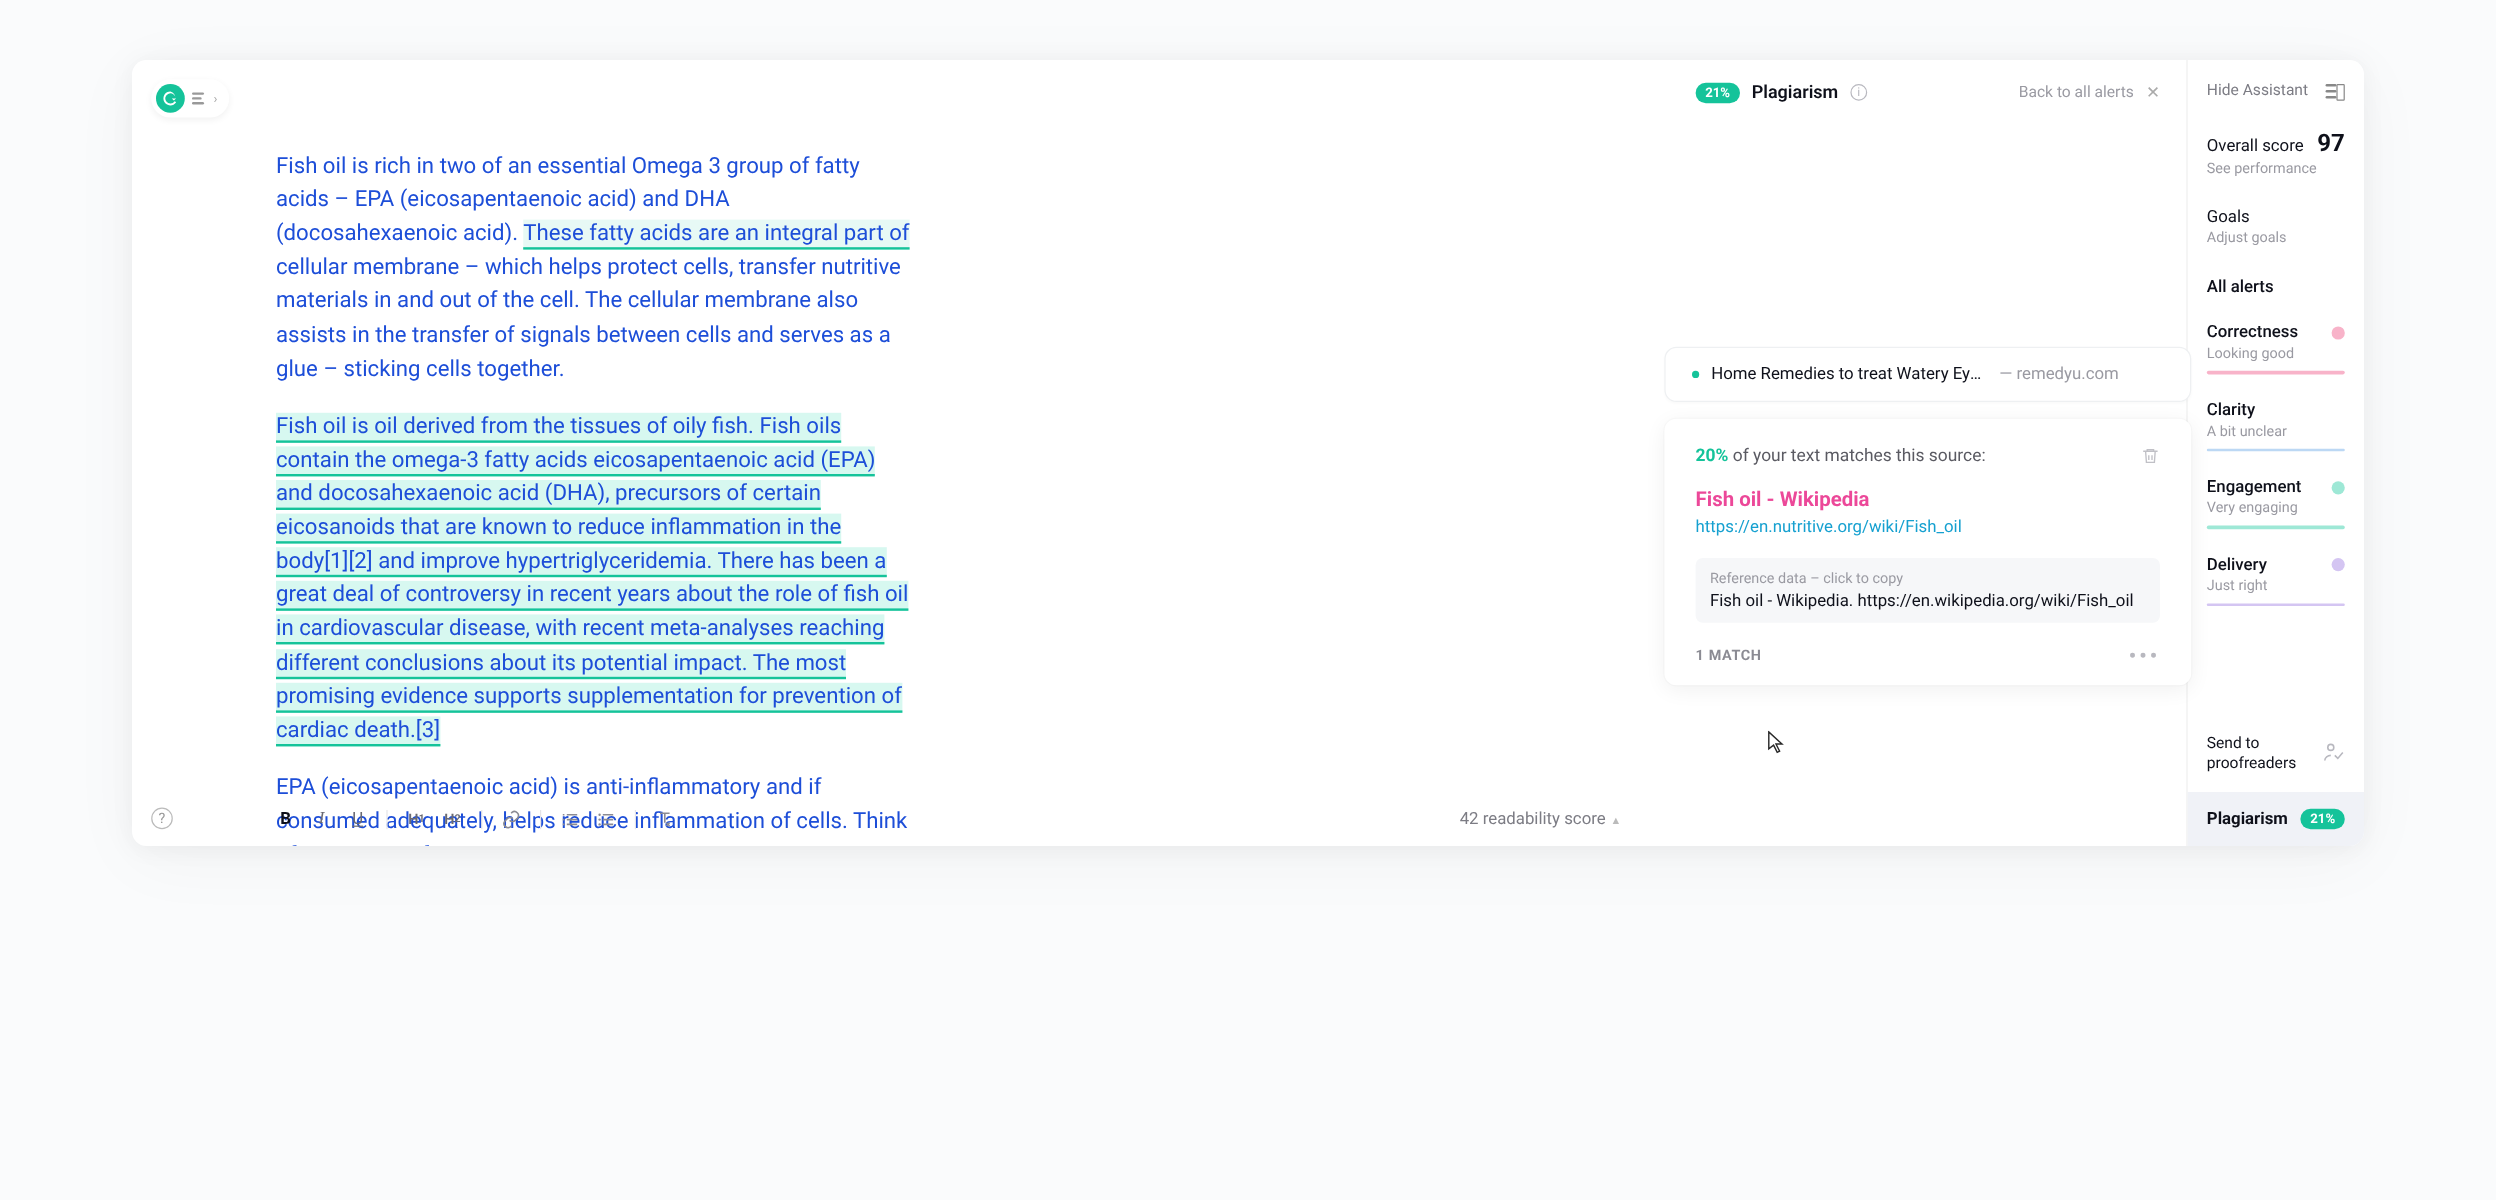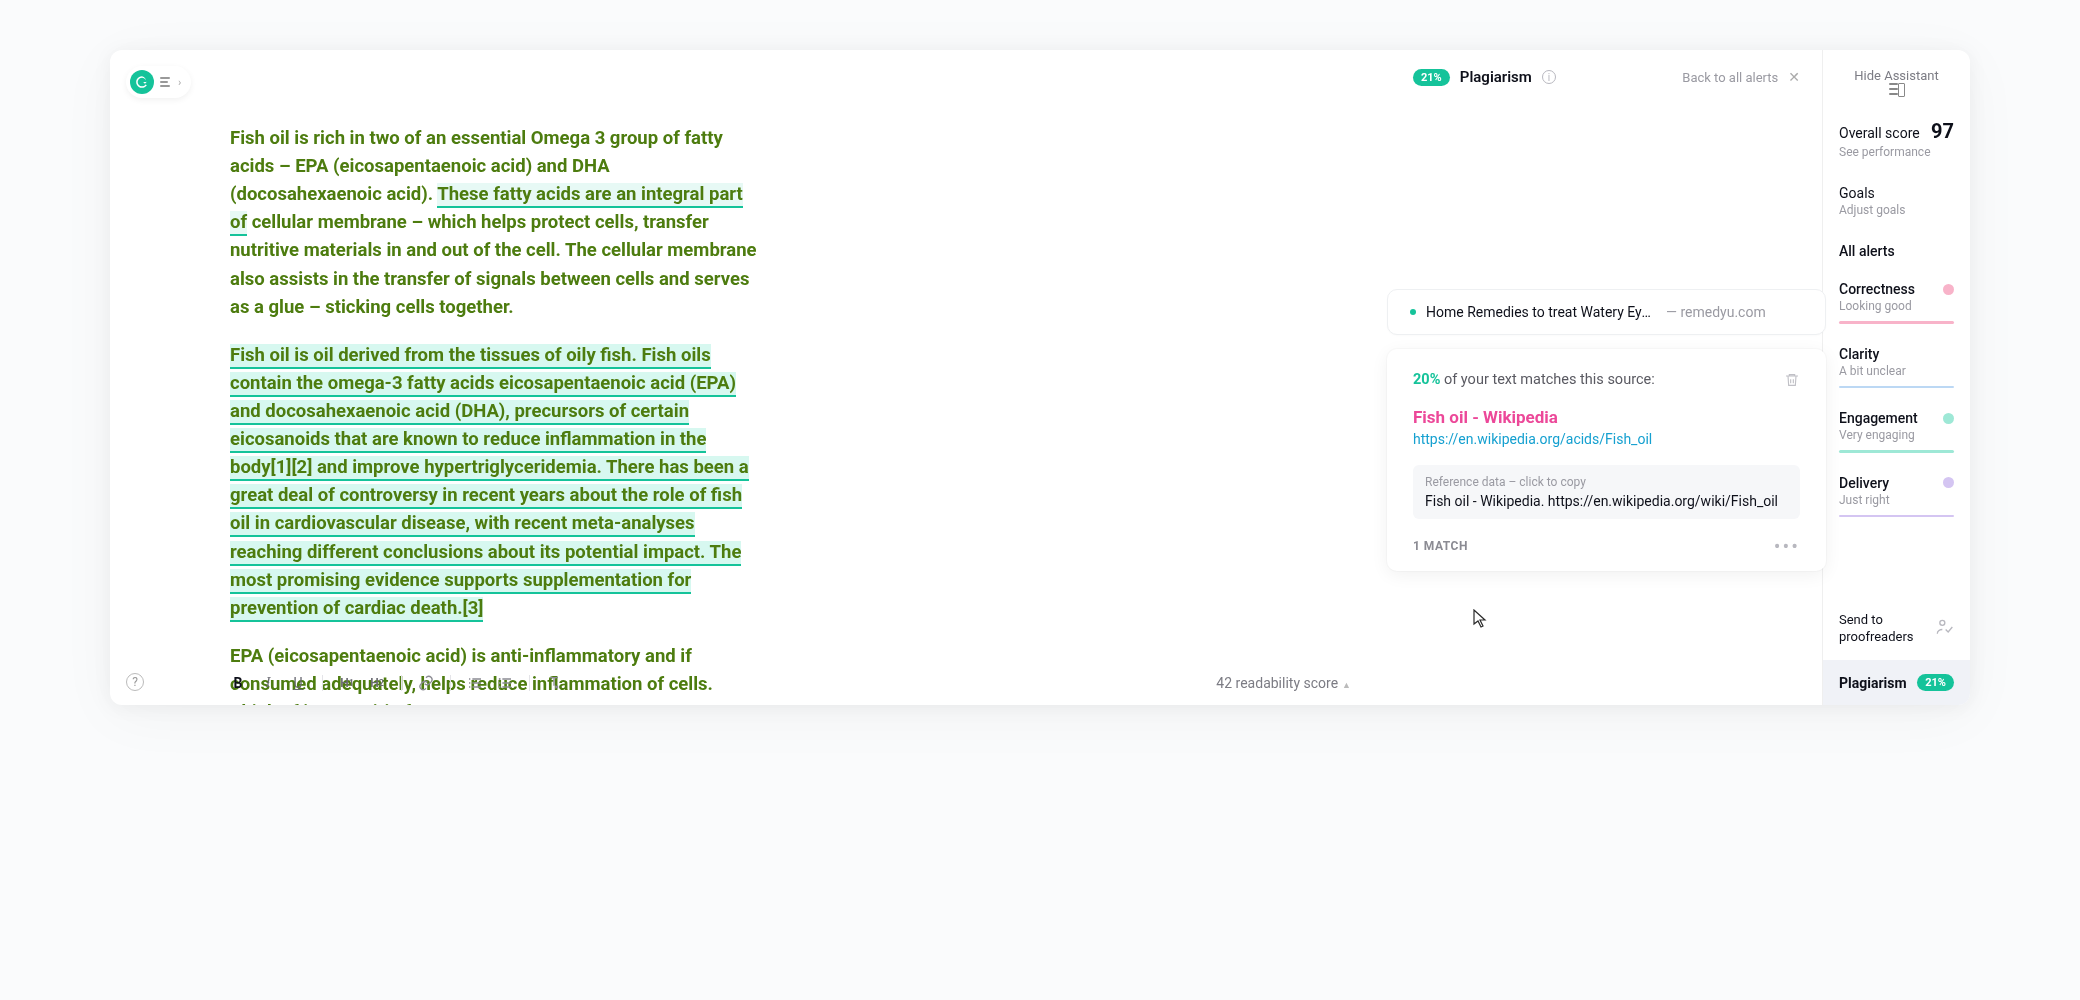--- a/index.html
+++ b/index.html
@@ -56,22 +56,22 @@
 .doc-title {
   font-size: 28px;
   font-weight: 700;
   color: #0e101a;
   margin-bottom: 24px;
   letter-spacing: -0.3px;
 }
 .doc-body {
   font-size: 18.5px;
   line-height: 1.52;
-  color: #4d7c0f;
-  font-weight: 700;
+  color: #1d4ed8;
+  font-weight: 400;
   width: 530px;
 }
 .doc-body p { margin-bottom: 20px; }
 .hl-teal {
   background: rgba(21,195,154,0.1);
   border-bottom: 2px solid #15c39a;
   padding-bottom: 1px;
 }
 .hl-block .hl-teal { background: rgba(167, 240, 222, 0.45); }
 
@@ -216,25 +216,24 @@
 }
 
 .side-col {
   width: 147px;
   padding: 18px 16px 0 16px;
   position: relative;
 }
 .hide-row {
   display: flex;
   align-items: center;
-  justify-content: flex-end;
+  justify-content: space-between;
   color: #7c7c84;
   font-size: 13px;
   margin-bottom: 24px;
-  flex-direction: column;
 }
 .collapse-icon { width: 16px; height: 12px; position: relative; }
 .collapse-icon::before, .collapse-icon::after {
   content: ""; position: absolute; border-radius: 1px;
 }
 .collapse-icon::before { left:0; top:0; width:9px; height:2px; background:#888; box-shadow: 0 5px 0 #888, 0 10px 0 #888; }
 .collapse-icon::after { right:0; top:0; width:5px; height:12px; border:1.5px solid #888; }
 
 .score-row { display:flex; justify-content:space-between; align-items: baseline; }
 .sc-label { font-size: 14px; color: #0e101a; font-weight: 400; }
@@ -376,21 +375,21 @@
           <div class="match-text">
             <span class="pct">20%</span><span> of your text matches this source:</span>
           </div>
           <span class="trash">
             <svg width="16" height="18" viewBox="0 0 24 24" fill="none" stroke="#c0c0c6" stroke-width="1.7">
                 <path d="M3 6h18M8 6V4h8v2M6 6l1 14h10l1-14M10 11v6M14 11v6"></path>
               </svg>
           </span>
         </div>
         <div class="src-name">Fish oil - Wikipedia</div>
-        <div class="src-url">https://en.wikipedia.org/acids/Fish_oil</div>
+        <div class="src-url">https://en.nutritive.org/wiki/Fish_oil</div>
         <div class="ref-box">
           <div class="ref-label">Reference data – click to copy</div>
           <div class="ref-text">Fish oil - Wikipedia. https://en.wikipedia.org/wiki/Fish_oil</div>
         </div>
         <div class="card-footer">
           <span class="matches-count">1 MATCH</span>
           <span class="dots-icon">•••</span>
         </div>
       </div>
     </div>

